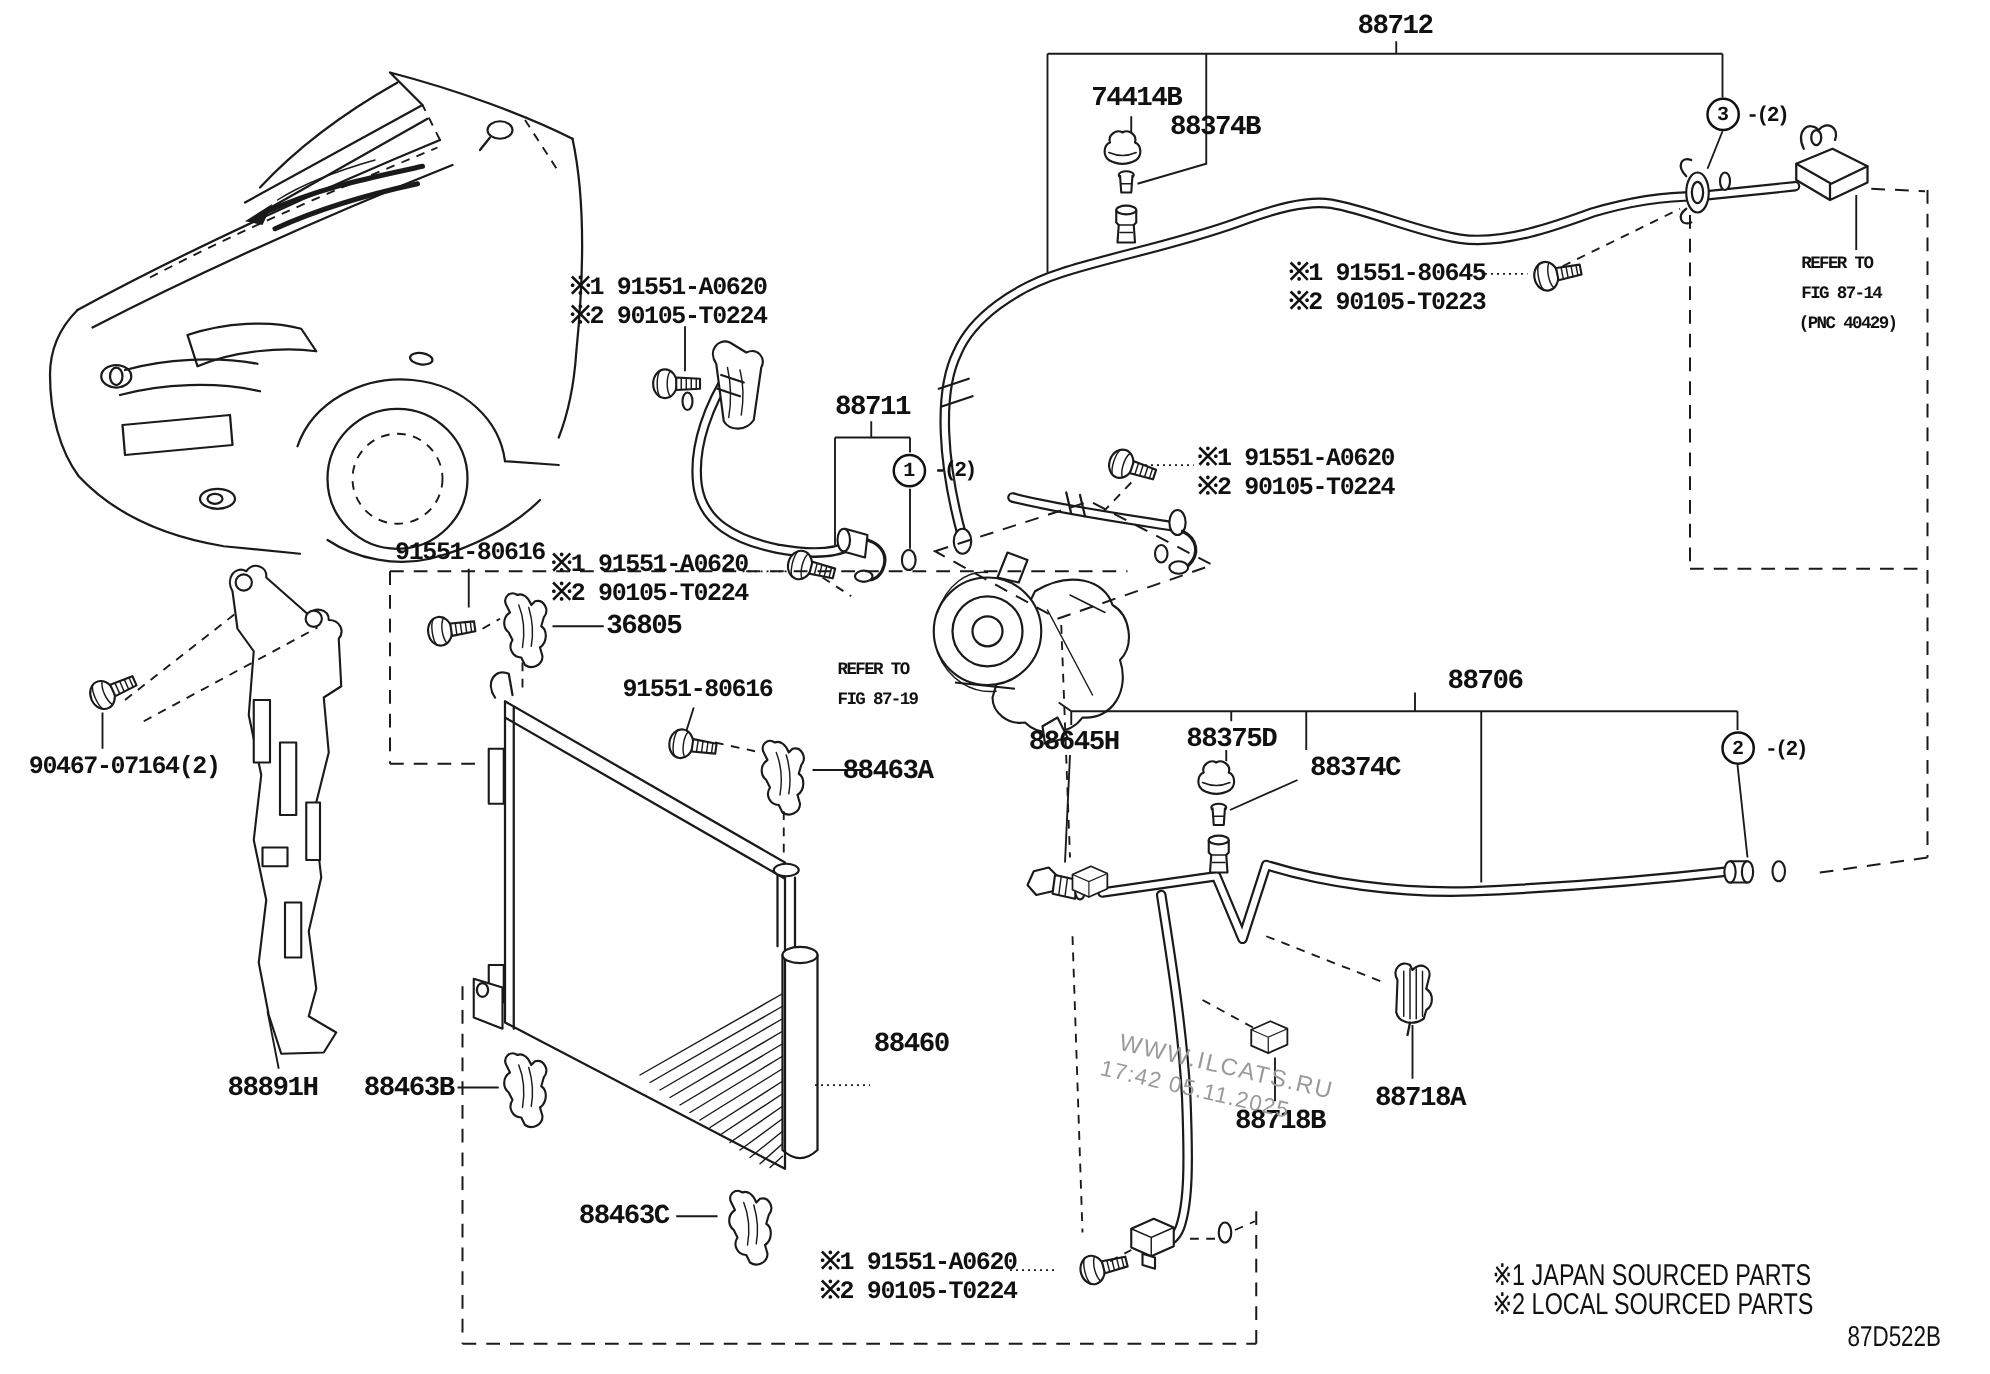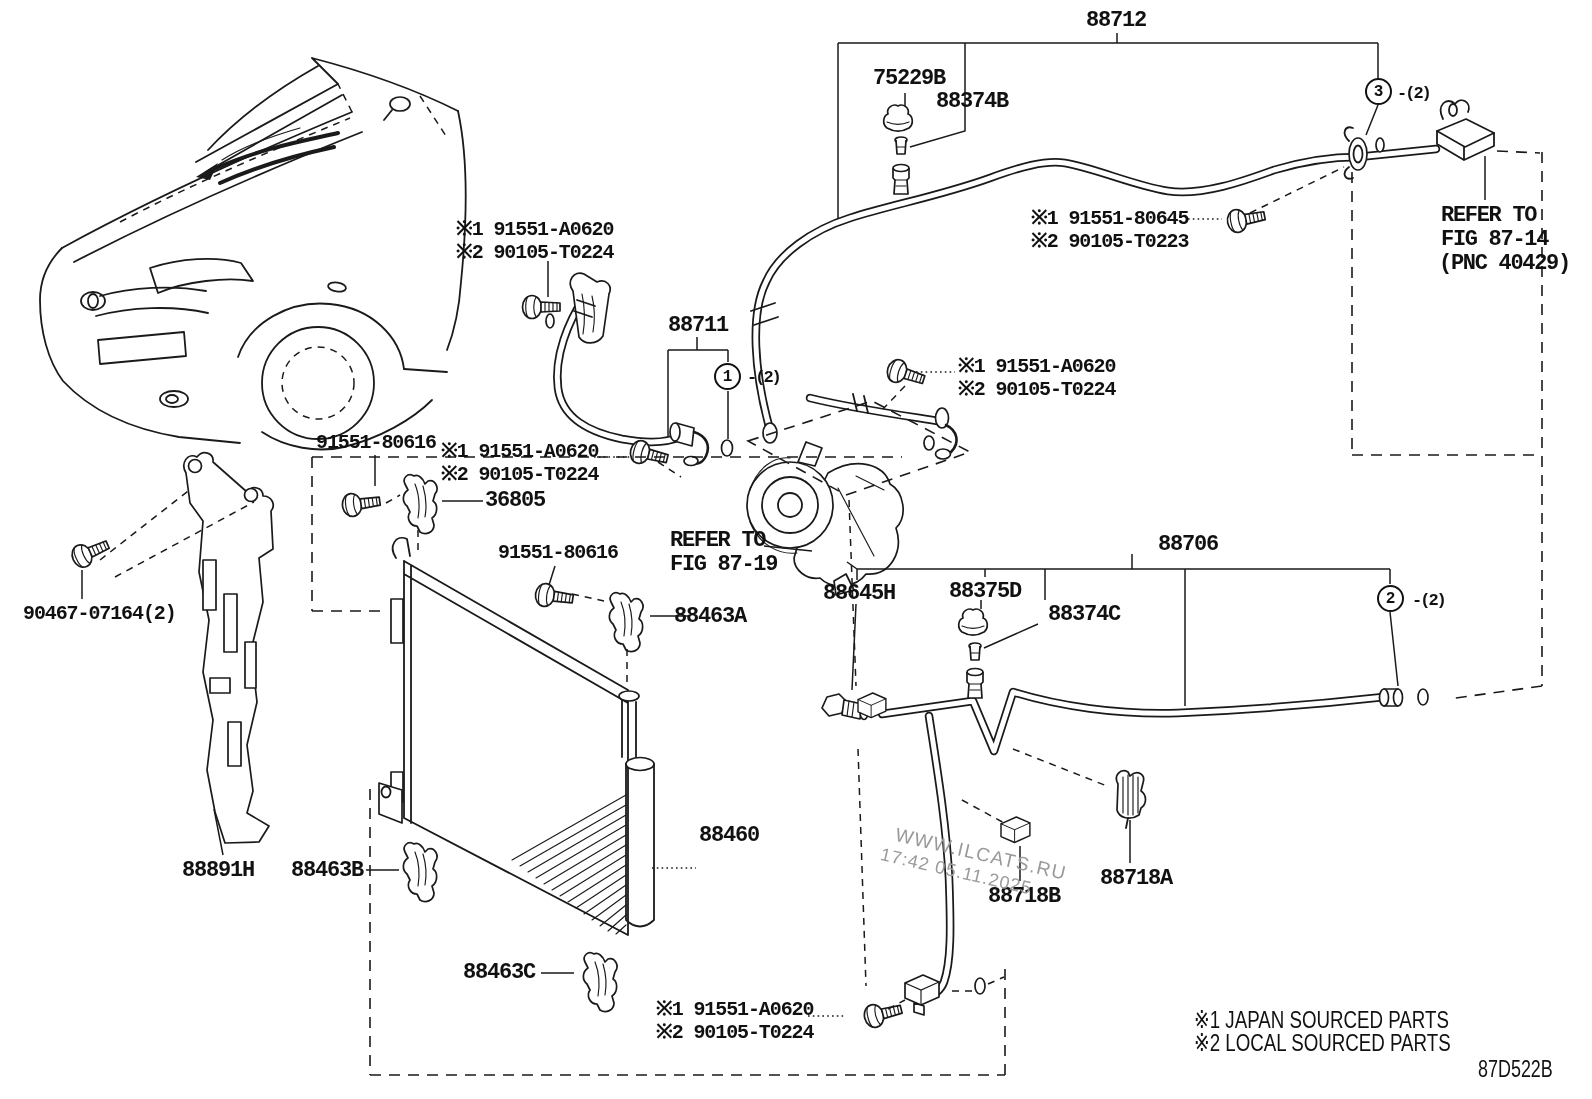--- a/index.html
+++ b/index.html
@@ -2,21 +2,21 @@
 <html><head>
 <meta charset="utf-8">
 <style>
   html,body{margin:0;padding:0;background:#fff;}
   .stage{position:relative;width:1592px;height:1099px;background:#fff;overflow:hidden;
          font-family:"Liberation Mono","DejaVu Sans Mono",monospace;color:#111;}
   .stage svg{position:absolute;left:0;top:0;}
   .pl{position:absolute;font-weight:700;white-space:nowrap;color:#111;}
   .big{font-size:22px;letter-spacing:-1.2px;}
   .sm{font-size:20px;letter-spacing:-1.1px;}
-  .rf{font-size:22px;letter-spacing:-1.3px;}
+  .rf{font-size:14px;letter-spacing:-1.3px;}
   .qty{font-size:17px;letter-spacing:-2px;}
   .sans{position:absolute;font-family:"Liberation Sans","DejaVu Sans",sans-serif;font-weight:400;
         font-size:24px;color:#111;white-space:nowrap;transform:scaleX(.78);transform-origin:0 0;}
   .circ{position:absolute;width:27px;height:27px;border:2.2px solid #111;border-radius:50%;background:#fff;
         display:flex;align-items:center;justify-content:center;font-weight:700;font-size:16px;box-sizing:border-box;}
   .wm{position:absolute;left:898px;top:824px;color:#9a9a9a;font-family:"Liberation Sans","DejaVu Sans",sans-serif;
       transform:rotate(13deg);transform-origin:0 0;white-space:nowrap;}
   .wm .l1{font-size:19px;letter-spacing:1.5px;}
   .wm .l2{font-size:18px;letter-spacing:1px;margin-left:-10px;margin-top:1px;}
   
@@ -247,21 +247,21 @@
     M888,1009 L905,1000 M100,560 L192,488 M115,577 L254,502 M418,530 V556 M627,649 V686
     M849,500 L856,686 M858,749 L866,986 M1013,749 L1107,786 M962,800 L1006,824 M952,991 H972 M988,984 L1004,977"></path>
   <path class="dbx" d="M312,457 H902 M312,457 V611 M312,611 H386
     M370,789 V1075 M370,1075 H1005 M1005,1075 V963
     M1542,152 V686 M1542,686 L1449,699 M1352,172 V455 M1352,455 H1542 M1497,151 L1540,153
     M748,441 L872,401 L970,452 L846,495 Z"></path>
 </g>
 </svg>
 
 <div class="pl big" style="left:1086px;top:8px">88712</div>
-<div class="pl big" style="left:873px;top:66px">75229B</div>
+<div class="pl big" style="left:873px;top:66px">74414B</div>
 <div class="pl big" style="left:936px;top:89px">88374B</div>
 <div class="pl big" style="left:668px;top:313px">88711</div>
 <div class="pl big" style="left:485px;top:488px">36805</div>
 <div class="pl big" style="left:674px;top:604px">88463A</div>
 <div class="pl big" style="left:1158px;top:532px">88706</div>
 <div class="pl big" style="left:823px;top:581px">88645H</div>
 <div class="pl big" style="left:949px;top:579px">88375D</div>
 <div class="pl big" style="left:1048px;top:602px">88374C</div>
 <div class="pl big" style="left:182px;top:858px">88891H</div>
 <div class="pl big" style="left:291px;top:858px">88463B</div>

